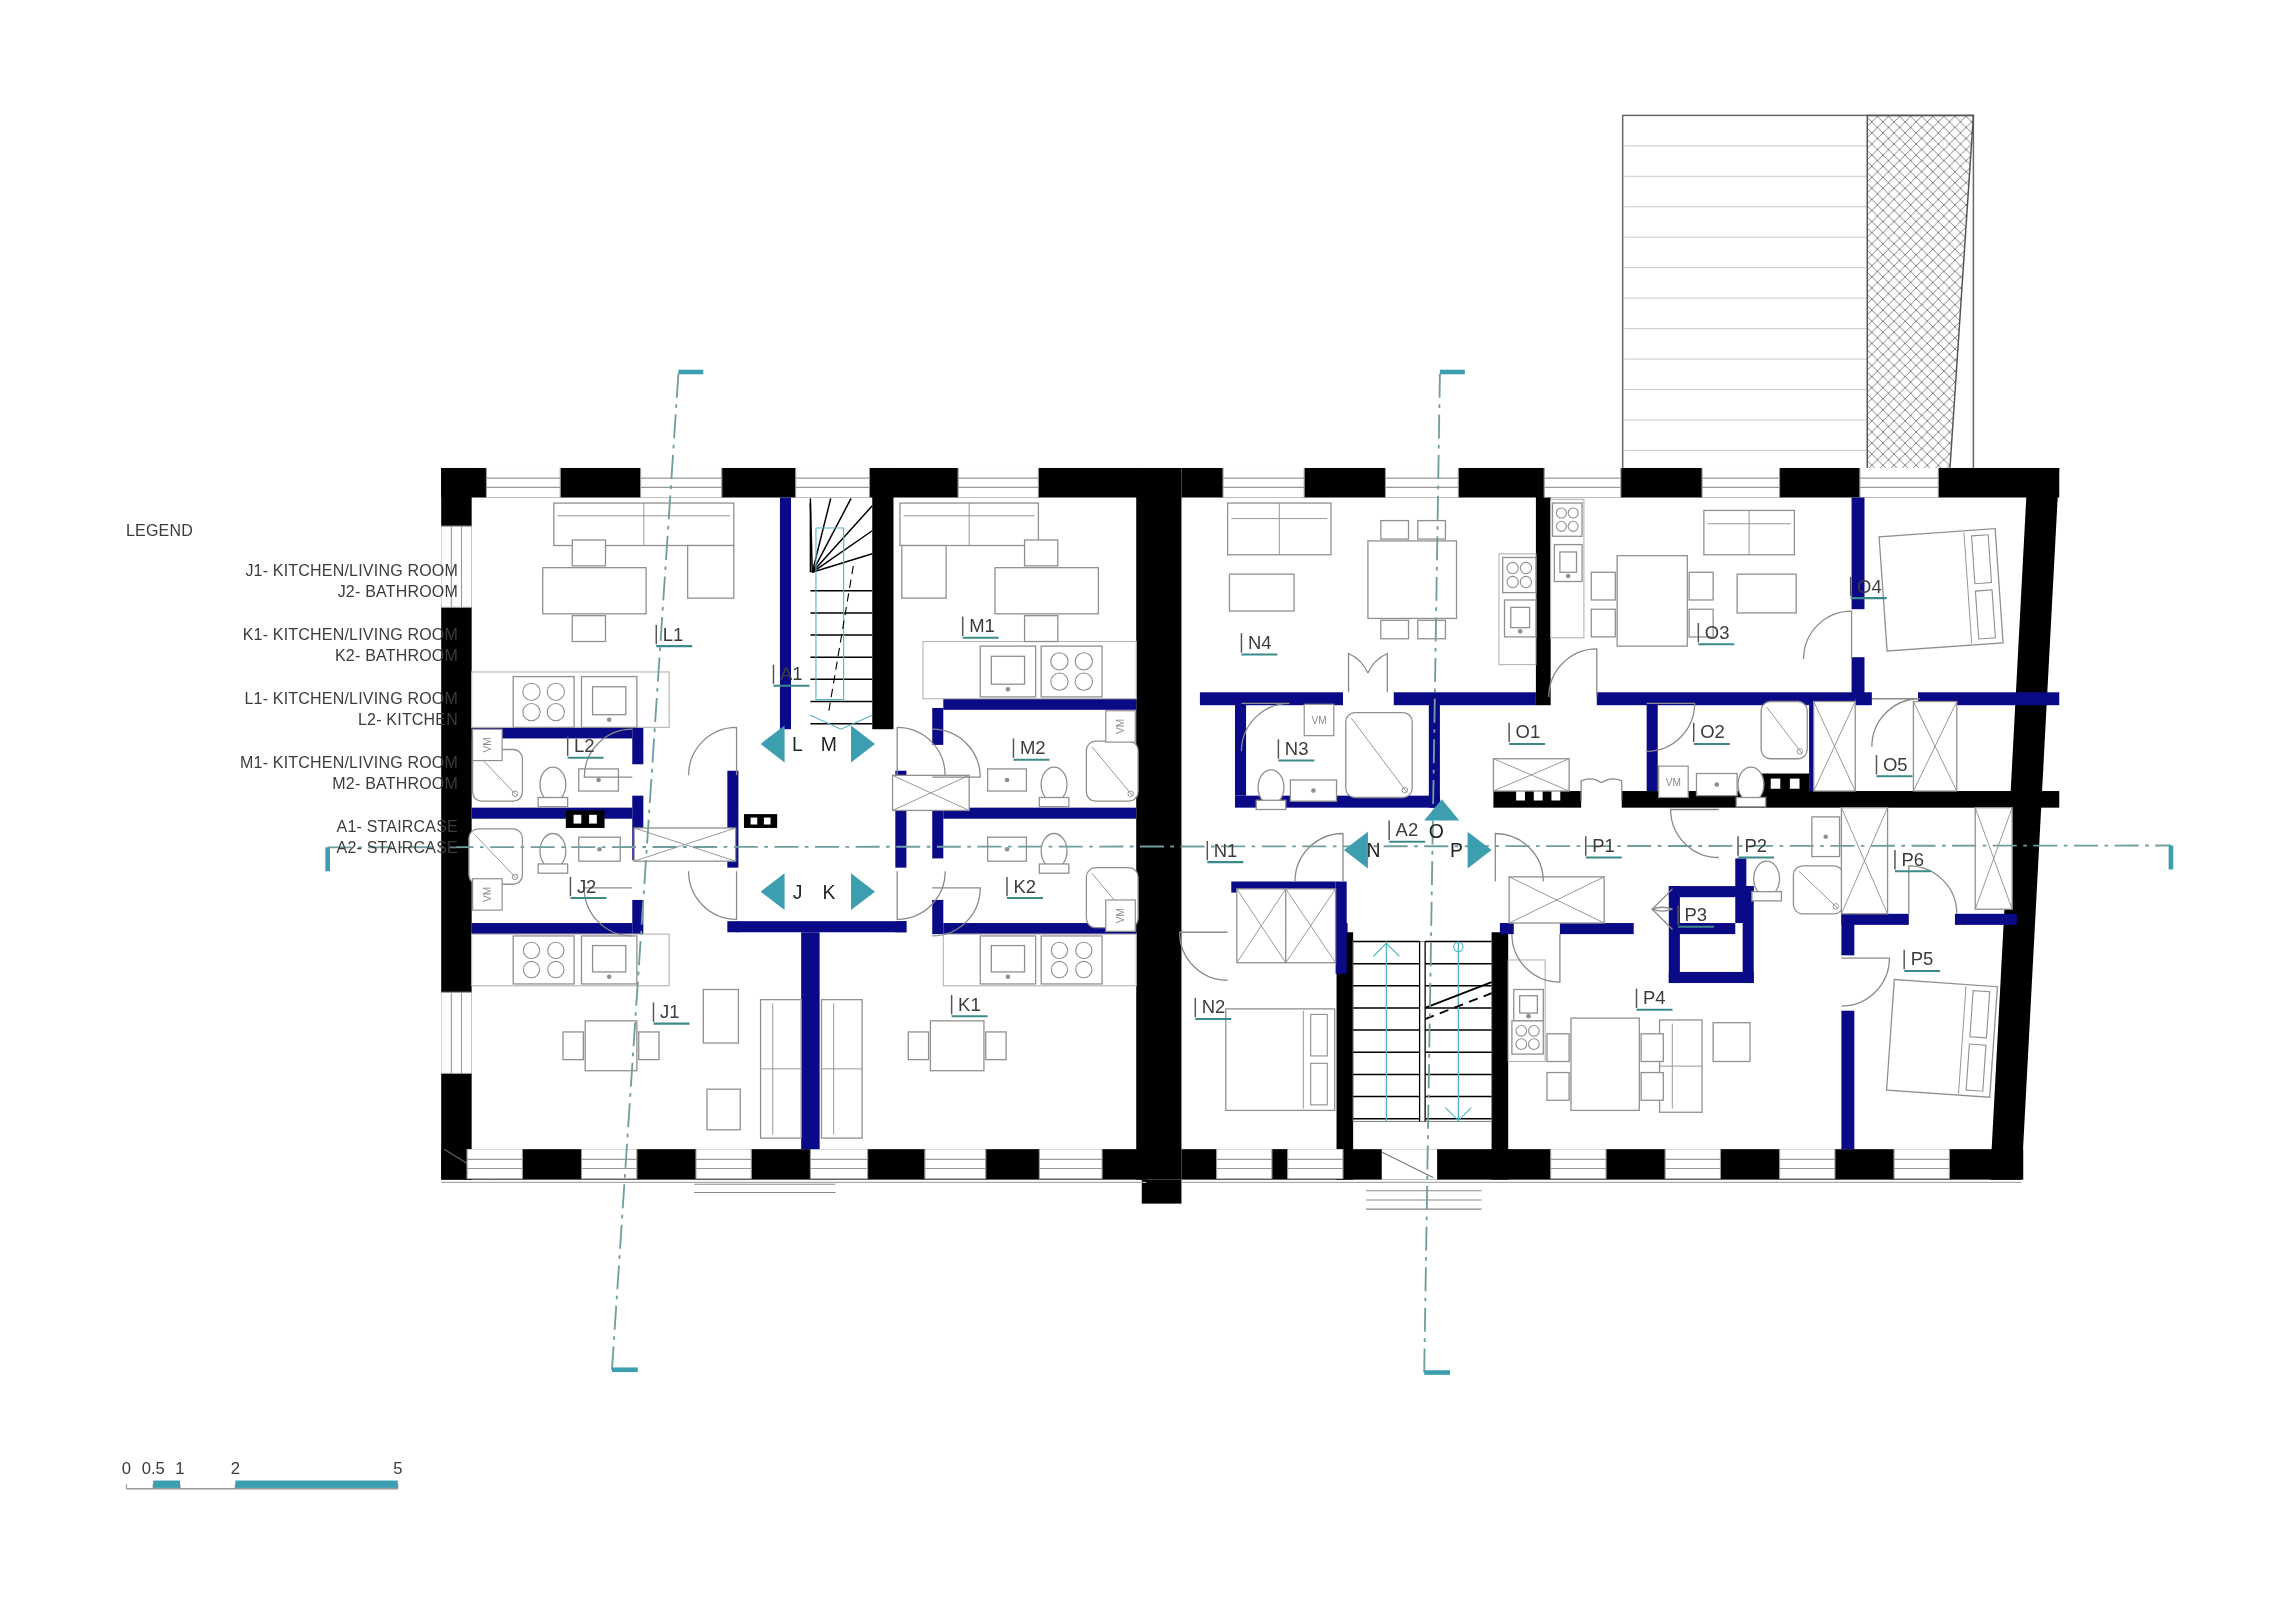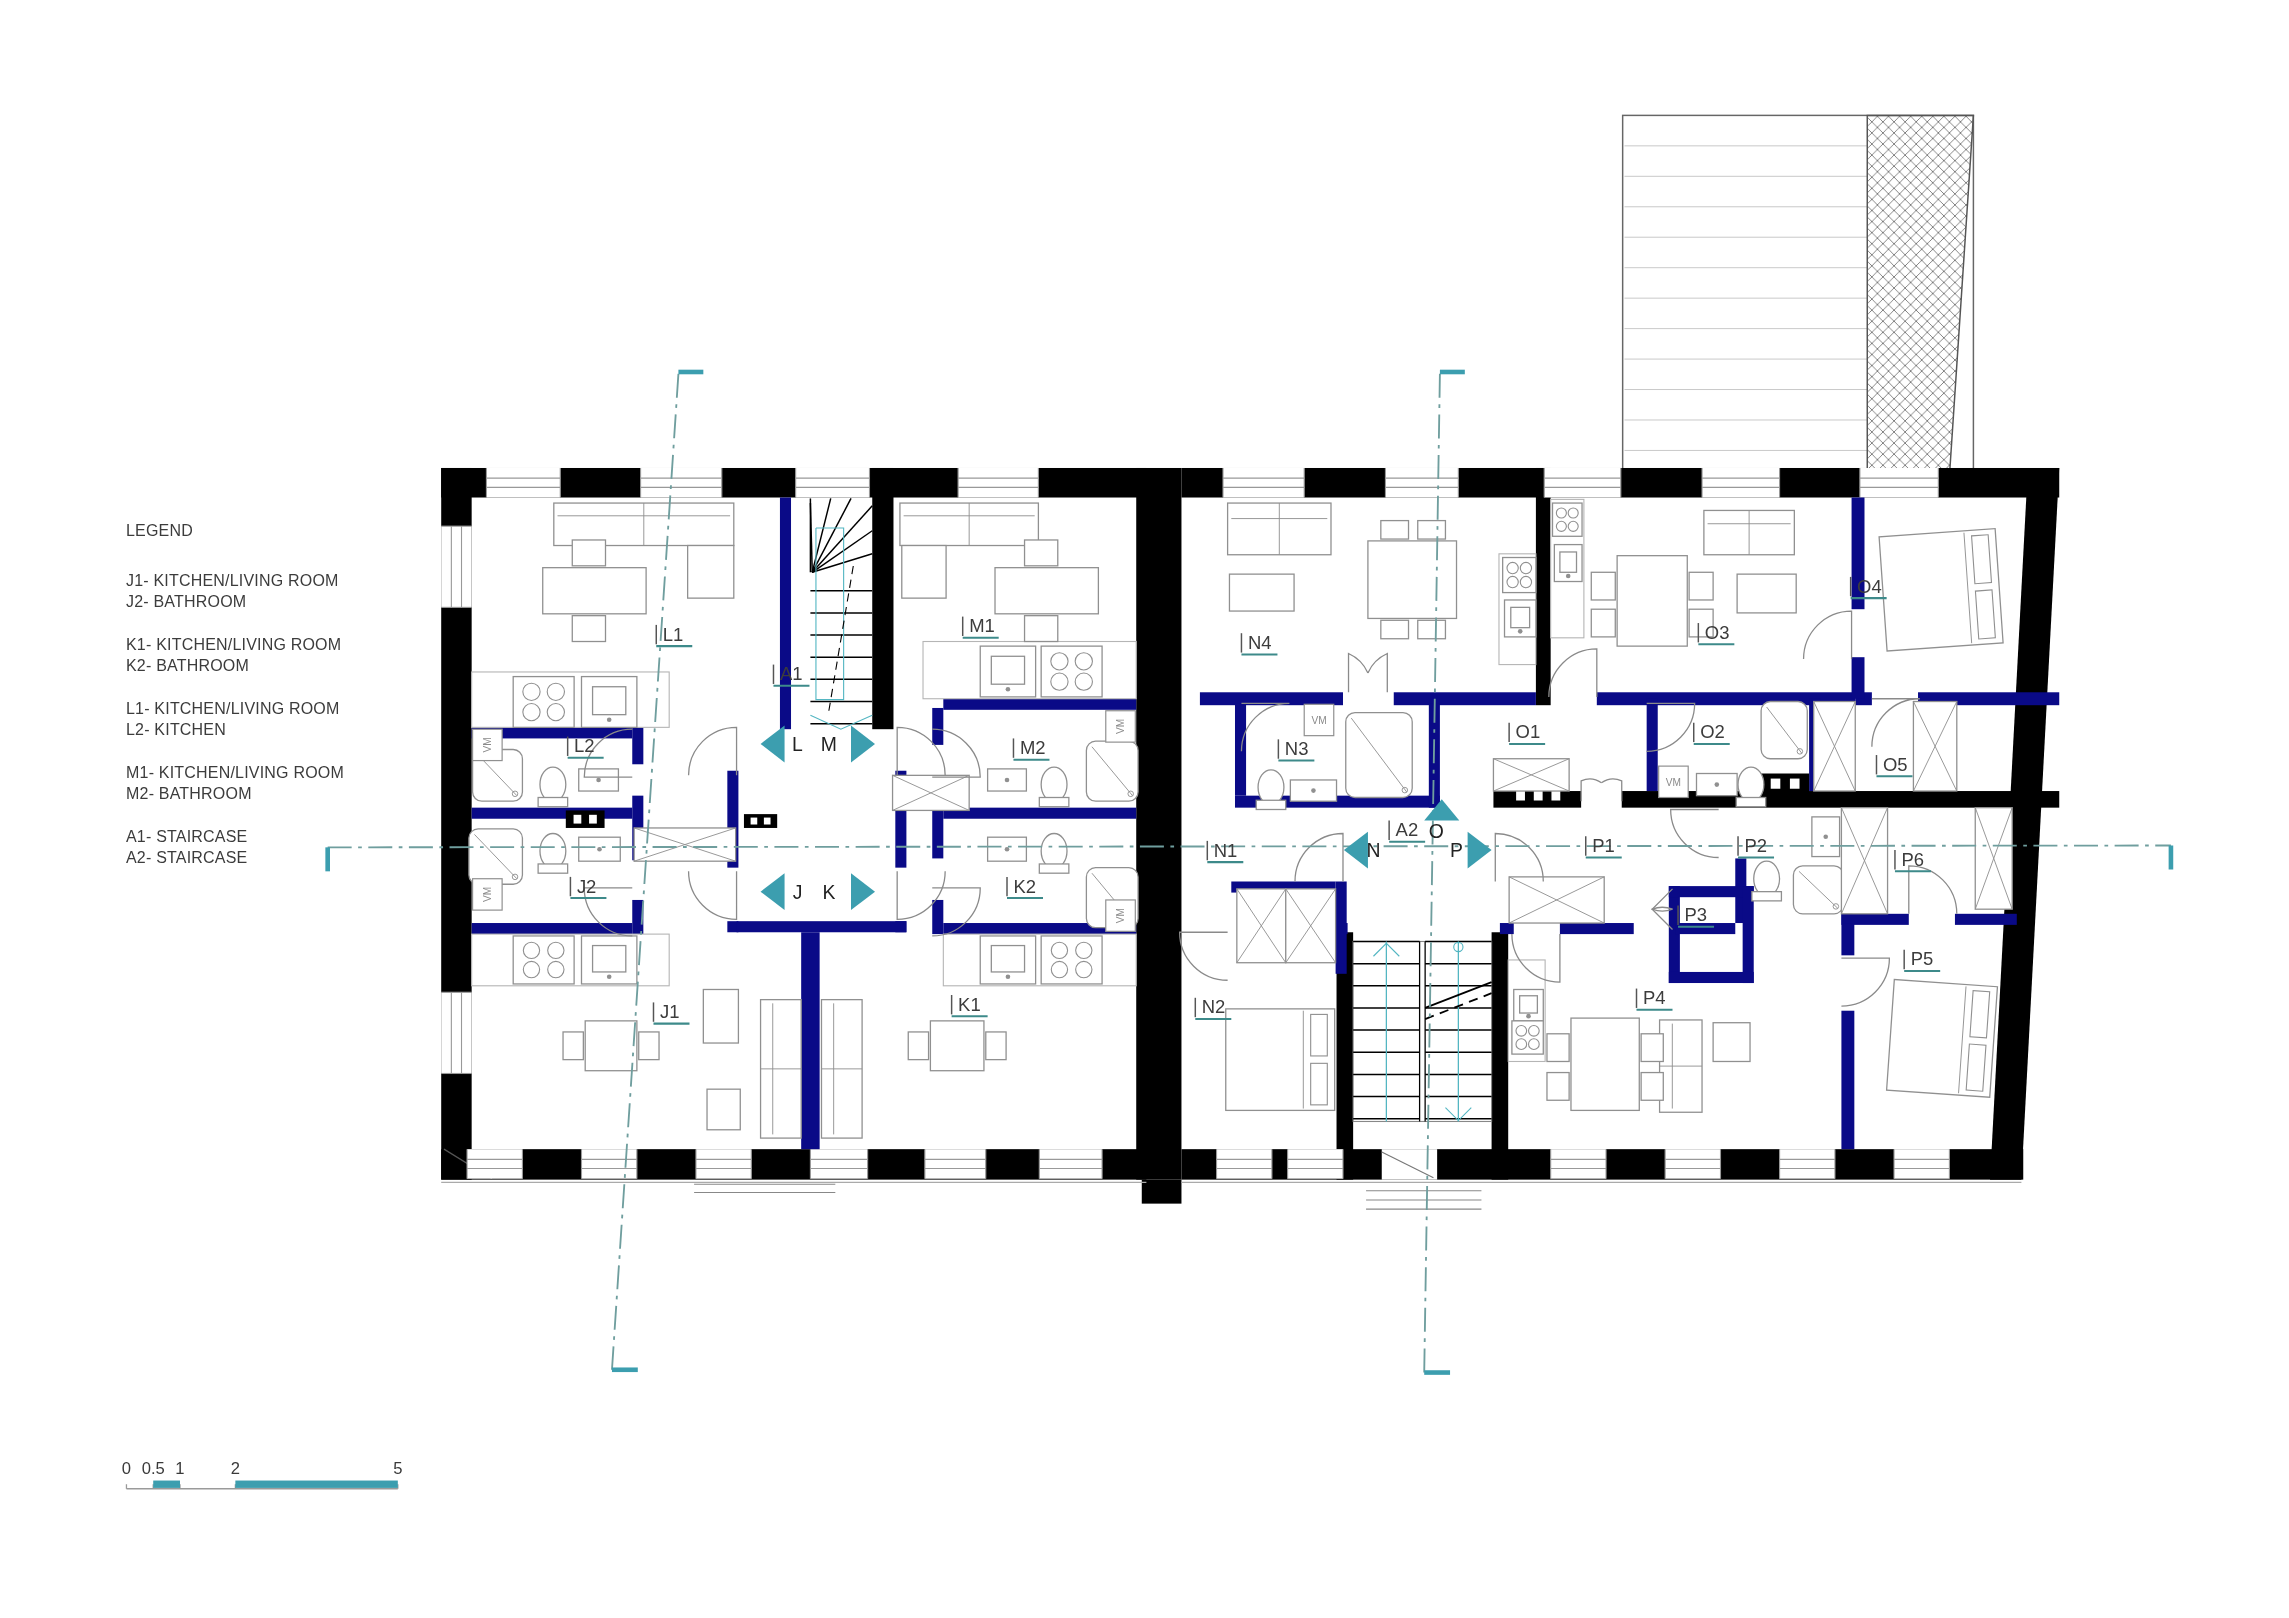--- a/index.html
+++ b/index.html
@@ -1,21 +1,21 @@
 <!DOCTYPE html>
 <html style="font-size:14.8px"><head>
 <meta charset="utf-8">
 <style>
   html,body{margin:0;padding:0;background:#ffffff;}
   #canvas{position:relative;width:2290px;height:1619px;background:#ffffff;overflow:hidden;
           font-family:"Liberation Sans", sans-serif;}
   #legend{position:absolute;left:126px;top:522px;width:332px;color:#3C3C3C;
           font-size:16px;letter-spacing:0.2px;}
-  #legend .title{margin-bottom:30px;}
-  #legend .group{margin-bottom:22px;}
+  #legend .title{margin-bottom:20px;}
+  #legend .group{margin-bottom:22px;text-align:right;}
   #legend .item{line-height:21px;white-space:nowrap;}
   svg text{font-family:"Liberation Sans", sans-serif;}
 </style>
 </head>
 <body>
 
 <div id="canvas">
   <div id="legend">
     <div class="title">LEGEND</div>
   <div class="group">

